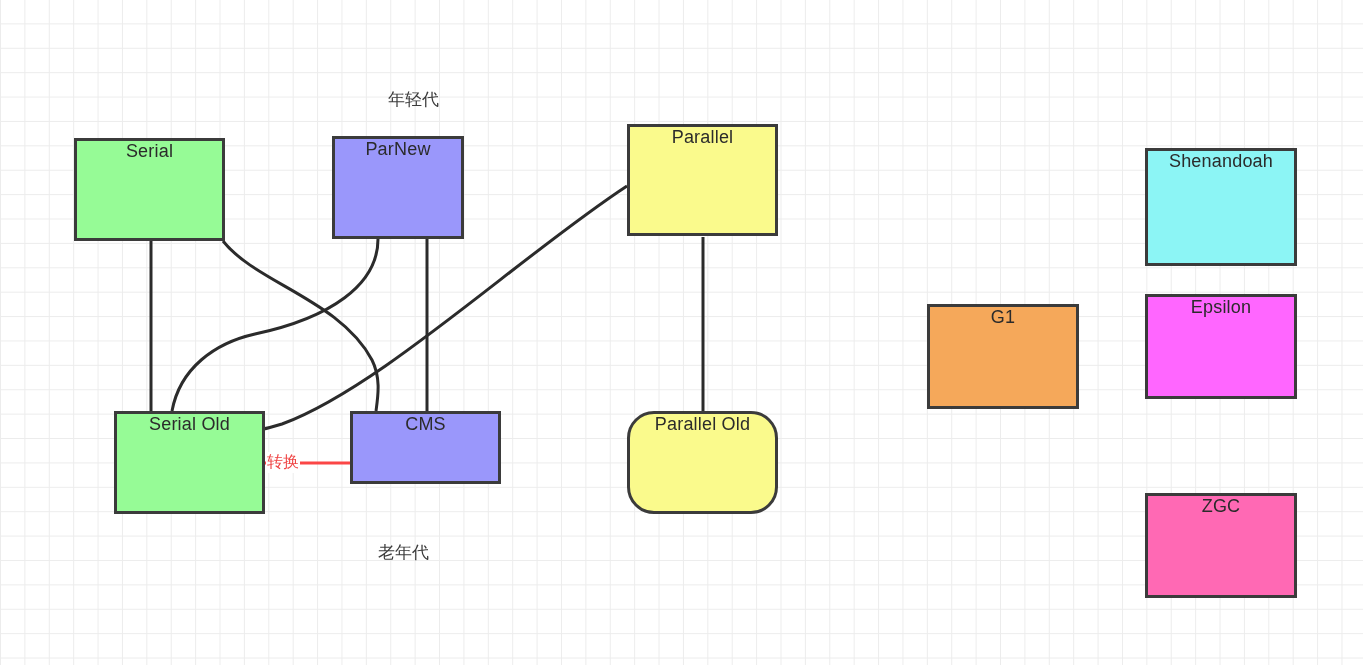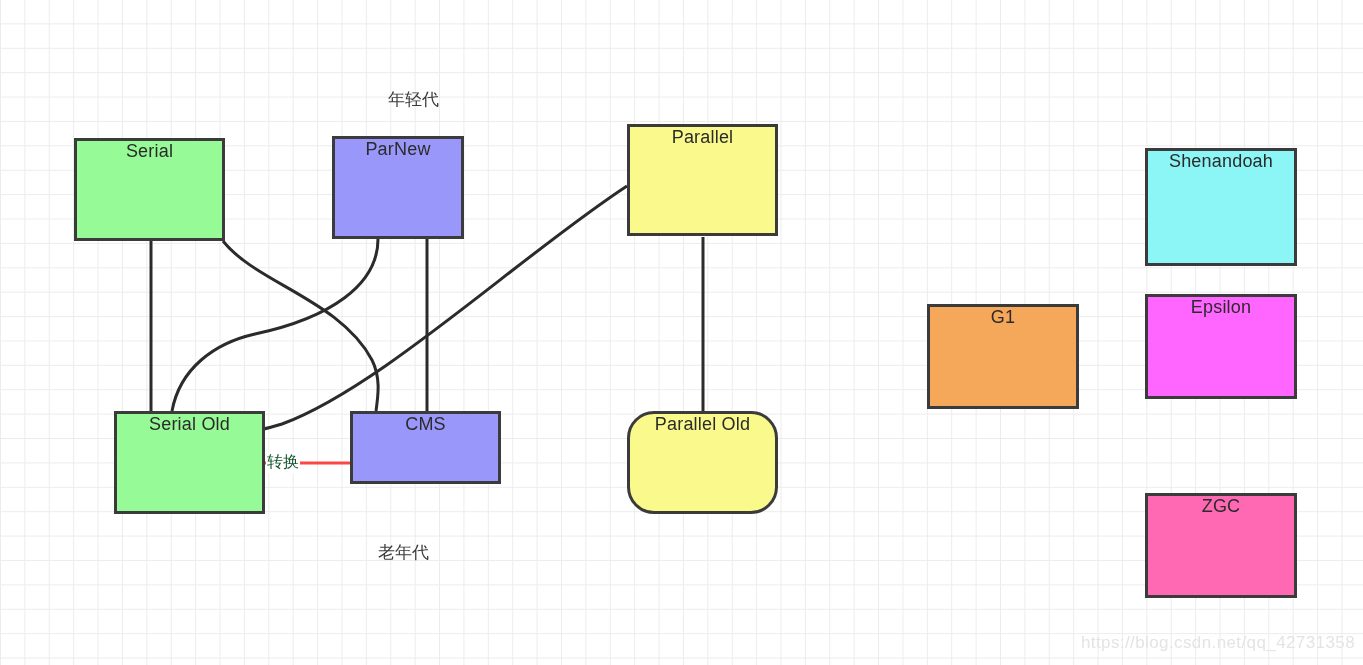--- a/index.html
+++ b/index.html
@@ -45,21 +45,21 @@
   }
   .grp-label {
     position: absolute;
     color: #3a3a3a;
     font-size: 17px;
     z-index: 4;
     white-space: nowrap;
   }
   .edge-label {
     position: absolute;
-    color: #14532d;
+    color: #ef4444;
     font-size: 16px;
     background: #ffffff;
     padding: 0 1px;
     z-index: 5;
     white-space: nowrap;
   }
   .watermark {
     position: absolute;
     right: 8px;
     bottom: 12px;
@@ -118,14 +118,13 @@
         <span class="node-label">ZGC</span>
       </div>
     </div>
 
   <div id="labels-layer">
       <div class="grp-label" style="left: 388px; top: 88px;">年轻代</div>
       <div class="grp-label" style="left: 378px; top: 541px;">老年代</div>
       <div class="edge-label" style="left: 266px; top: 452px;">转换</div>
     </div>
 
-  <div class="watermark">https://blog.csdn.net/qq_42731358</div>
 </div>
 
 </body></html>

